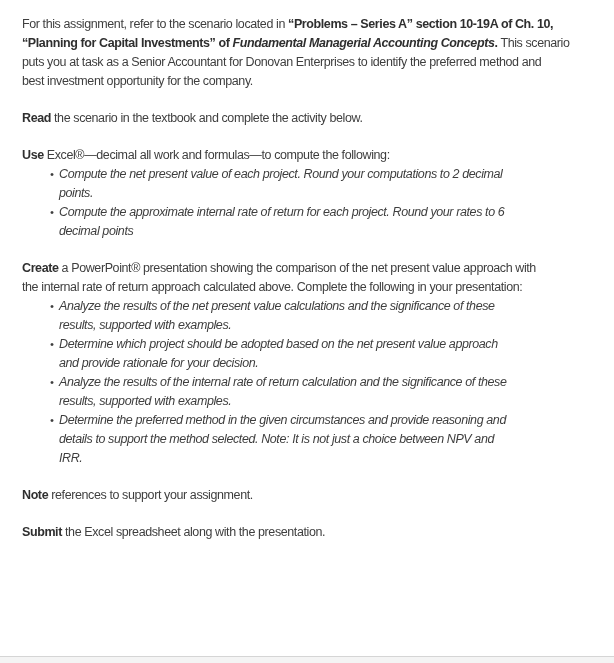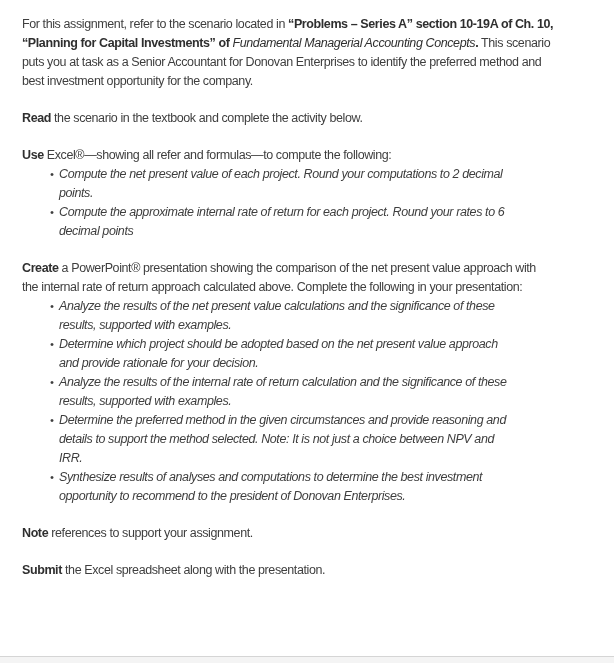--- a/index.html
+++ b/index.html
@@ -67,27 +67,27 @@
     background: #f4f4f4;
     border-top: 1px solid #d5d5d5;
   }
 </style>
 </head>
 <body>
 
 <div class="panel">
 
   <p class="para"><span>For this assignment, refer to the scenario located in </span><span style="font-weight: 700; color: rgb(47, 47, 47);">“Problems – Series A” section 10-19A of Ch. 10,
-“Planning for Capital Investments” of </span><span style="font-weight: 400; color: rgb(47, 47, 47); font-style: italic;">Fundamental Managerial Accounting Concepts</span><span style="font-weight: 700; color: rgb(47, 47, 47);">.</span><span> This scenario
+“Planning for Capital Investments” of </span><span style="font-weight: 700; color: rgb(47, 47, 47); font-style: italic;">Fundamental Managerial Accounting Concepts</span><span style="font-weight: 700; color: rgb(47, 47, 47);">.</span><span> This scenario
 puts you at task as a Senior Accountant for Donovan Enterprises to identify the preferred method and
 best investment opportunity for the company.</span></p>
 
   <p class="para"><strong>Read</strong><span> the scenario in the textbook and complete the activity below.</span></p>
 
-  <p class="para tight"><strong>Use</strong><span> Excel®—showing all refer and formulas—to compute the following:</span></p>
+  <p class="para tight"><strong>Use</strong><span> Excel®—decimal all work and formulas—to compute the following:</span></p>
 
   <ul class="bullets">
     <li class="bullet">Compute the net present value of each project. Round your computations to 2 decimal
 points.</li>
     <li class="bullet">Compute the approximate internal rate of return for each project. Round your rates to 6
 decimal points</li>
   </ul>
 
   <p class="para tight"><strong>Create</strong><span> a PowerPoint® presentation showing the comparison of the net present value approach with
 the internal rate of return approach calculated above. Complete the following in your presentation:</span></p>
@@ -95,22 +95,20 @@
   <ul class="bullets">
     <li class="bullet">Analyze the results of the net present value calculations and the significance of these
 results, supported with examples.</li>
     <li class="bullet">Determine which project should be adopted based on the net present value approach
 and provide rationale for your decision.</li>
     <li class="bullet">Analyze the results of the internal rate of return calculation and the significance of these
 results, supported with examples.</li>
     <li class="bullet">Determine the preferred method in the given circumstances and provide reasoning and
 details to support the method selected. Note: It is not just a choice between NPV and
 IRR.</li>
-    <li class="bullet">Synthesize results of analyses and computations to determine the best investment
-opportunity to recommend to the president of Donovan Enterprises.</li>
   </ul>
 
   <p class="para"><strong>Note</strong><span> references to support your assignment.</span></p>
 
 
   <p class="para"><strong>Submit</strong><span> the Excel spreadsheet along with the presentation.</span></p>
 
 </div>
 
 <div class="bottom-strip"></div>

